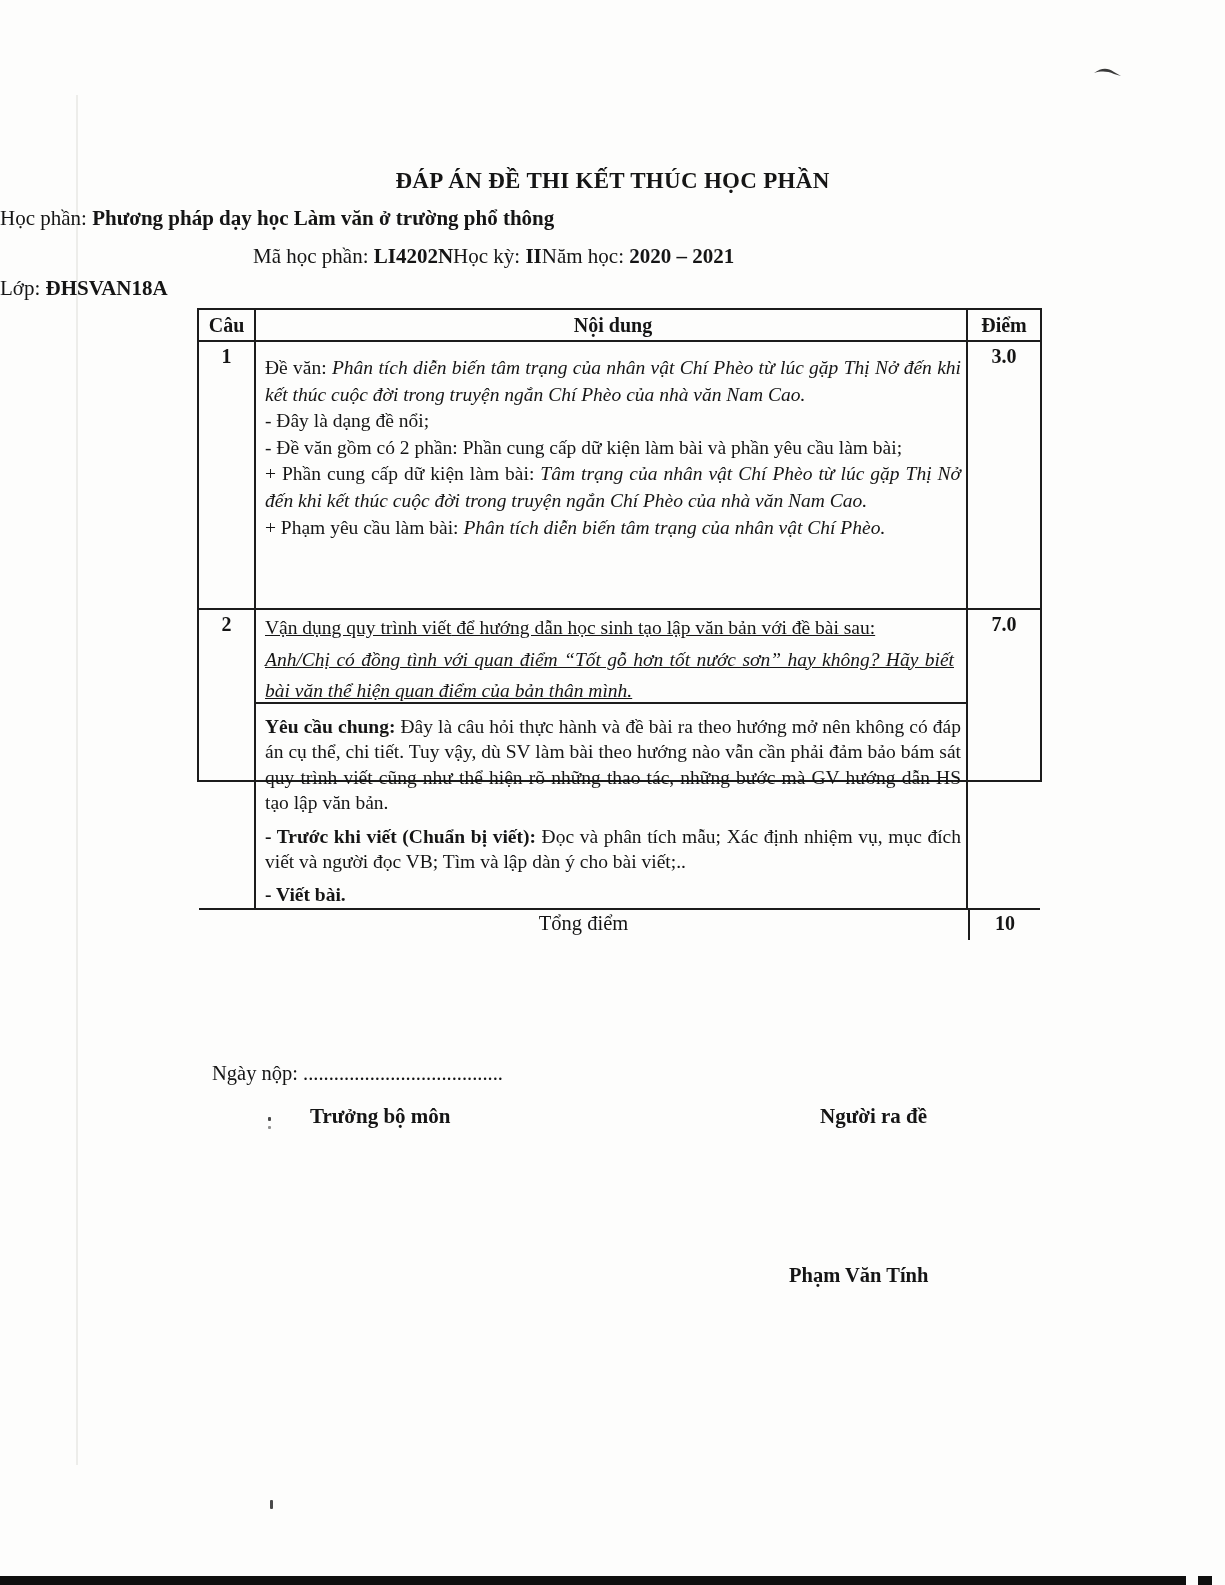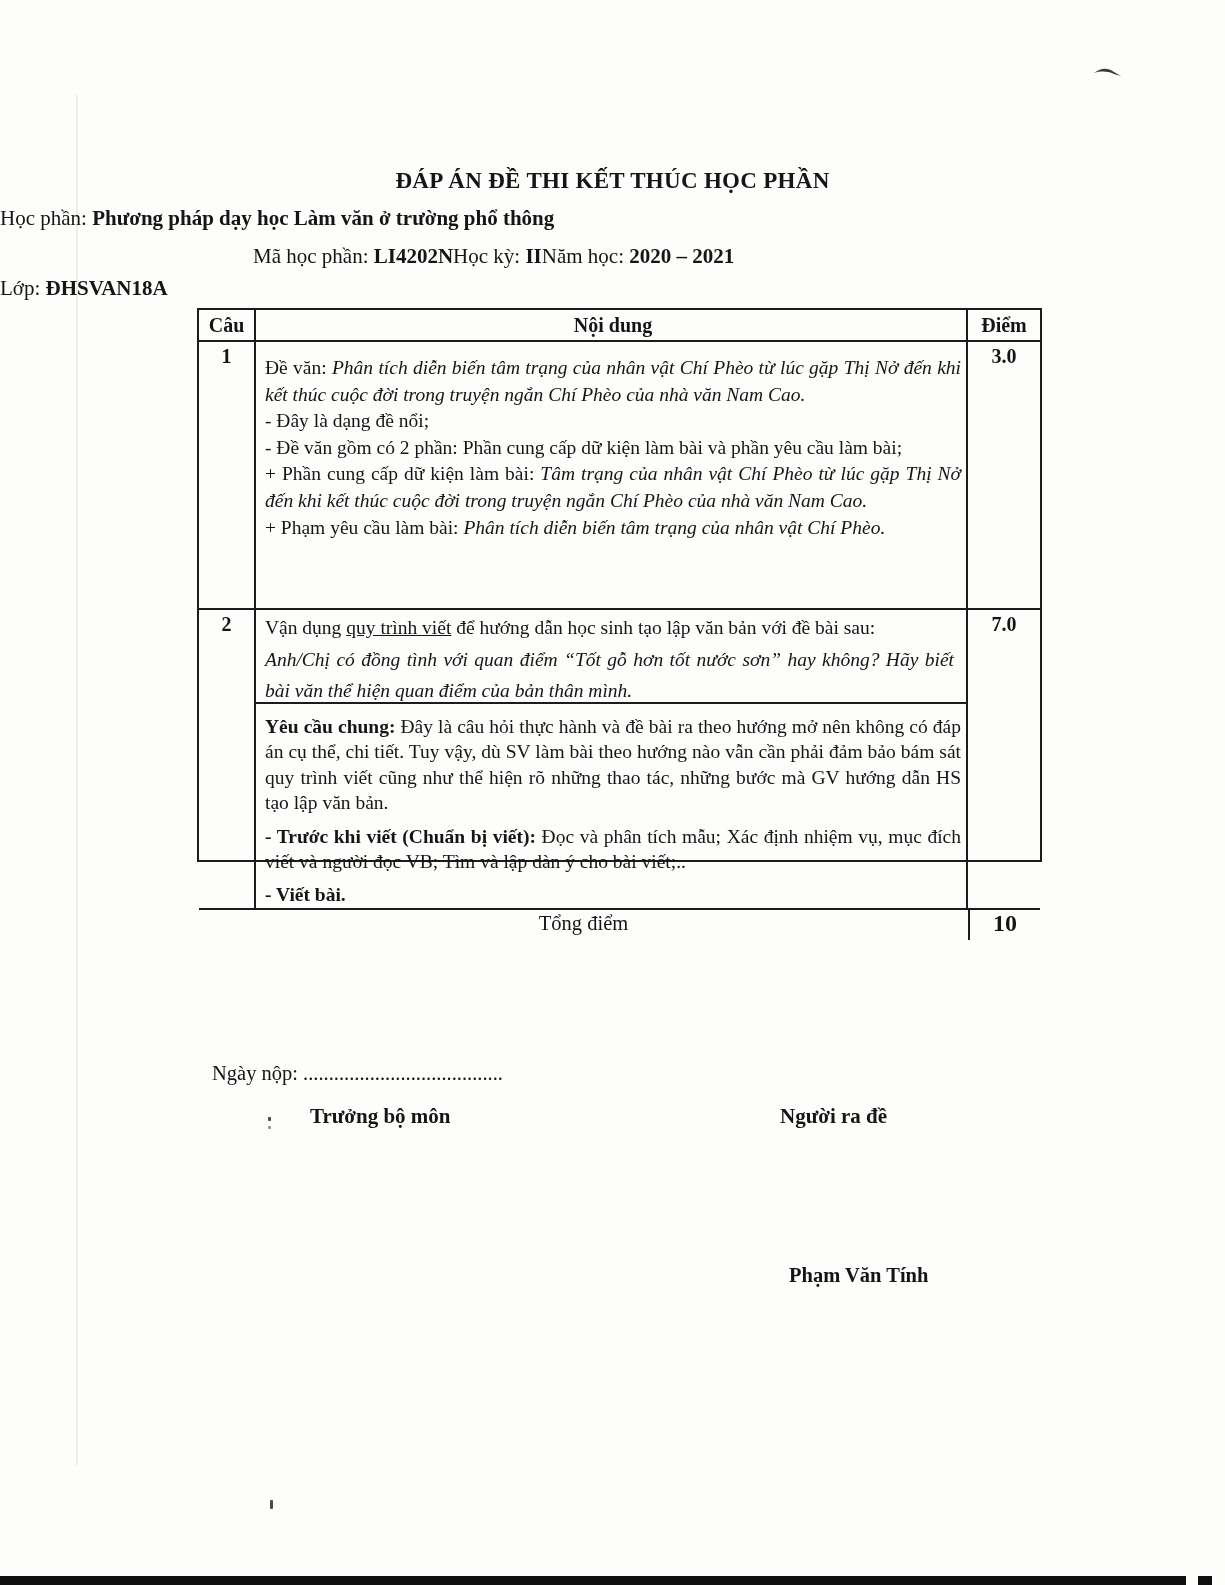--- a/index.html
+++ b/index.html
@@ -11,39 +11,39 @@
   .b{font-weight:700}
   .i{font-style:italic}
   .u{text-decoration:underline}
   .abs{position:absolute}
   .center{left:0;width:100%;text-align:center}
   .title{font-size:23px;font-weight:700;letter-spacing:.3px}
   .hline{font-size:21px}
   .meta-row{display:flex;font-size:21px}
   
   .doc-table{
-    position:absolute;left:197px;top:308px;width:845px;height:554px;
+    position:absolute;left:197px;top:308px;width:845px;height:474px;
     border:2px solid #1c1c1c;box-sizing:border-box;font-size:19.5px;
   }
   .t-row{display:flex;box-sizing:border-box;border-bottom:2px solid #1c1c1c;}
   .t-row:last-child{border-bottom:none;}
   .c{box-sizing:border-box;border-right:2px solid #1c1c1c;overflow:hidden;}
   .c:last-child{border-right:none;}
   .col-cau{width:57px;text-align:center;font-weight:700;font-size:20px;padding-top:3px;}
   .col-nd{width:712px;padding:13px 5px 0 9px;}
   .col-diem{width:72px;text-align:center;font-weight:700;font-size:20px;padding-top:3px;}
   .hdr{font-weight:700;font-size:20px;text-align:center;padding-top:2px;line-height:27px;}
   .para{text-align:justify;}
   .lh-r1 .para{line-height:26.6px;}
   .lh-r2a .para{line-height:31.6px;}
   .lh-r2b .para{line-height:25.4px;margin-top:8px;}
-  .split-top{height:94px;border-bottom:2px solid #1c1c1c;box-sizing:border-box;padding:2px 12px 0 9px;}
+  .split-top{height:94px;border-bottom:2px solid #1c1c1c;box-sizing:border-box;padding:2px 12px 0 9px;text-decoration:underline;}
   .split-bottom{padding:2px 5px 0 9px;}
   .total-label{width:771px;text-align:center;font-weight:400;font-size:20.5px;line-height:27px;box-sizing:border-box;border-right:2px solid #1c1c1c;}
-  .total-val{width:70px;text-align:center;font-weight:700;font-size:24px;line-height:27px;}
+  .total-val{width:70px;text-align:center;font-weight:700;font-size:20px;line-height:27px;}
   
   .sig{font-weight:700;font-size:21px;}
   .plain20{font-size:20.5px;}
   
   .scan-vline{position:absolute;left:76px;top:95px;width:2px;height:1370px;background:#ededea;}
   .bottom-bar{position:absolute;top:1576px;height:9px;background:#0f0f0f;}
   .speck{position:absolute;background:#4a4a4a;border-radius:1px;}
 </style>
 </head>
 <body>
@@ -117,16 +117,16 @@
     </div>
 
     <div class="t-row" style="height:30px;">
       <div class="c total-label">Tổng điểm</div>
       <div class="c total-val">10</div>
     </div>
   </div>
 
   <div class="abs plain20" style="left:212px;top:1062px;">Ngày nộp: .......................................</div>
   <div class="abs sig" style="left:310px;top:1104px;">Trưởng bộ môn</div>
-  <div class="abs sig" style="left:780px;top:1104px;text-align:right;">Người ra đề</div>
+  <div class="abs sig" style="left:820px;top:1104px;text-align:right;">Người ra đề</div>
   <div class="abs sig" style="left:789px;top:1264px;font-size:20.5px;">Phạm Văn Tính</div>
 
 </div>
 
 </body></html>

